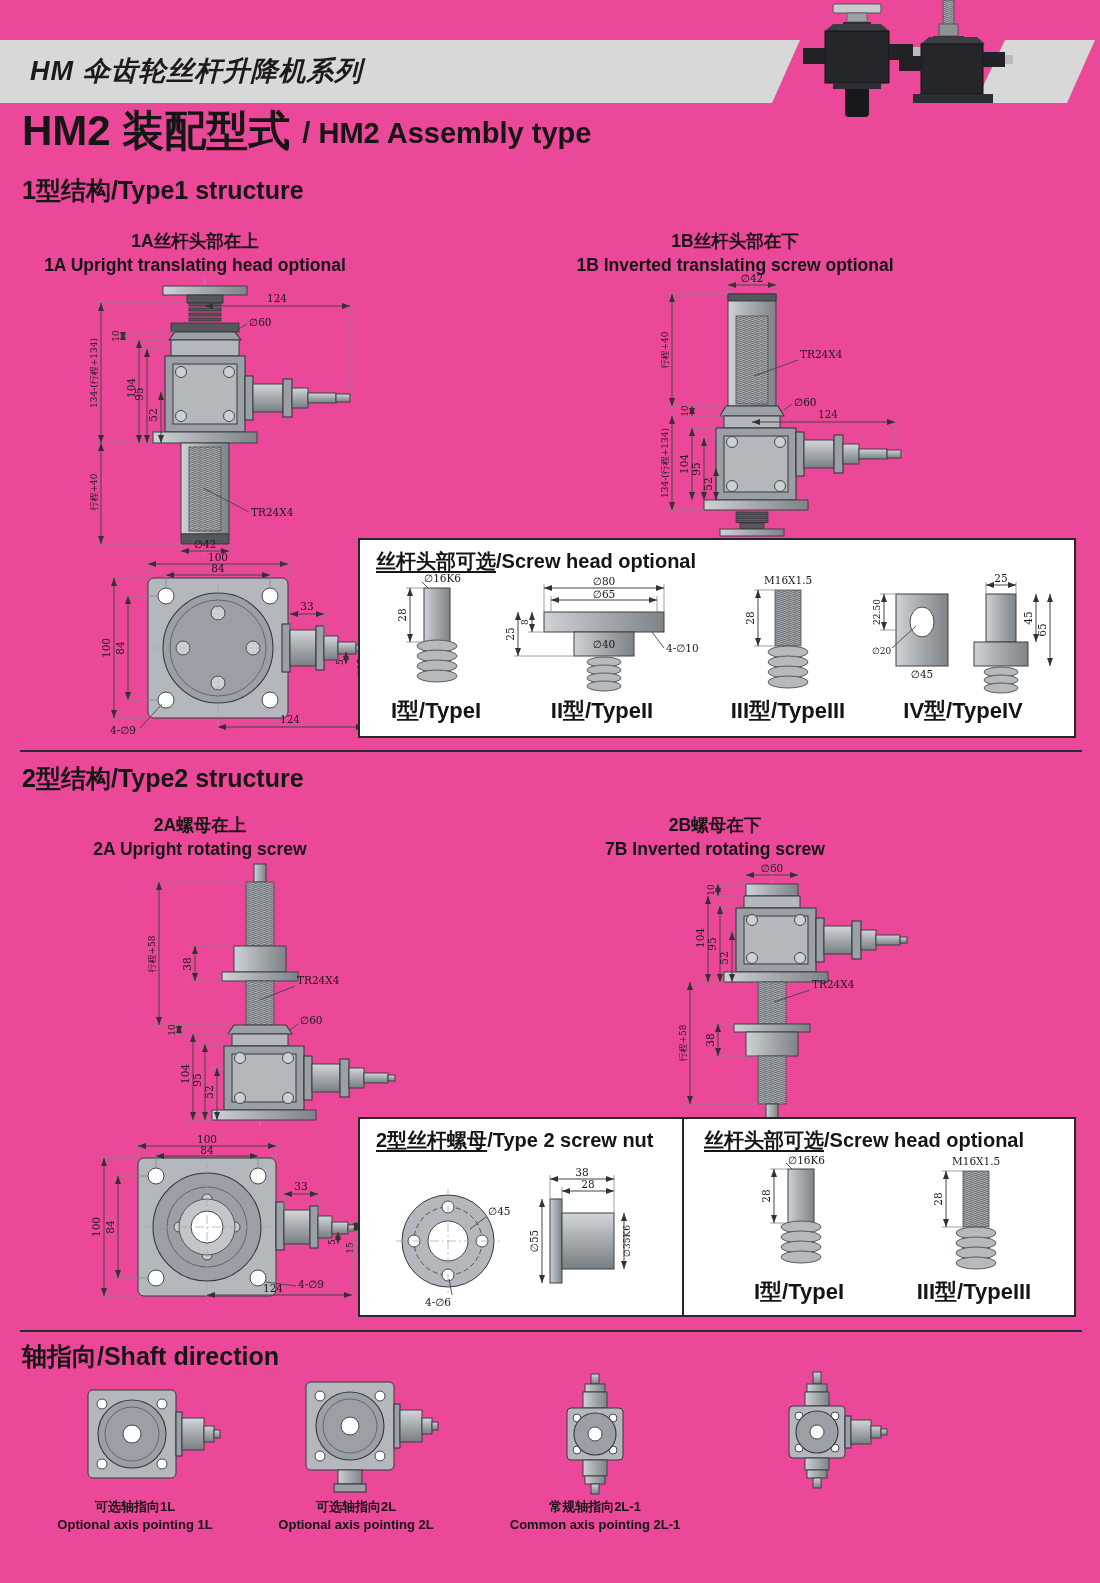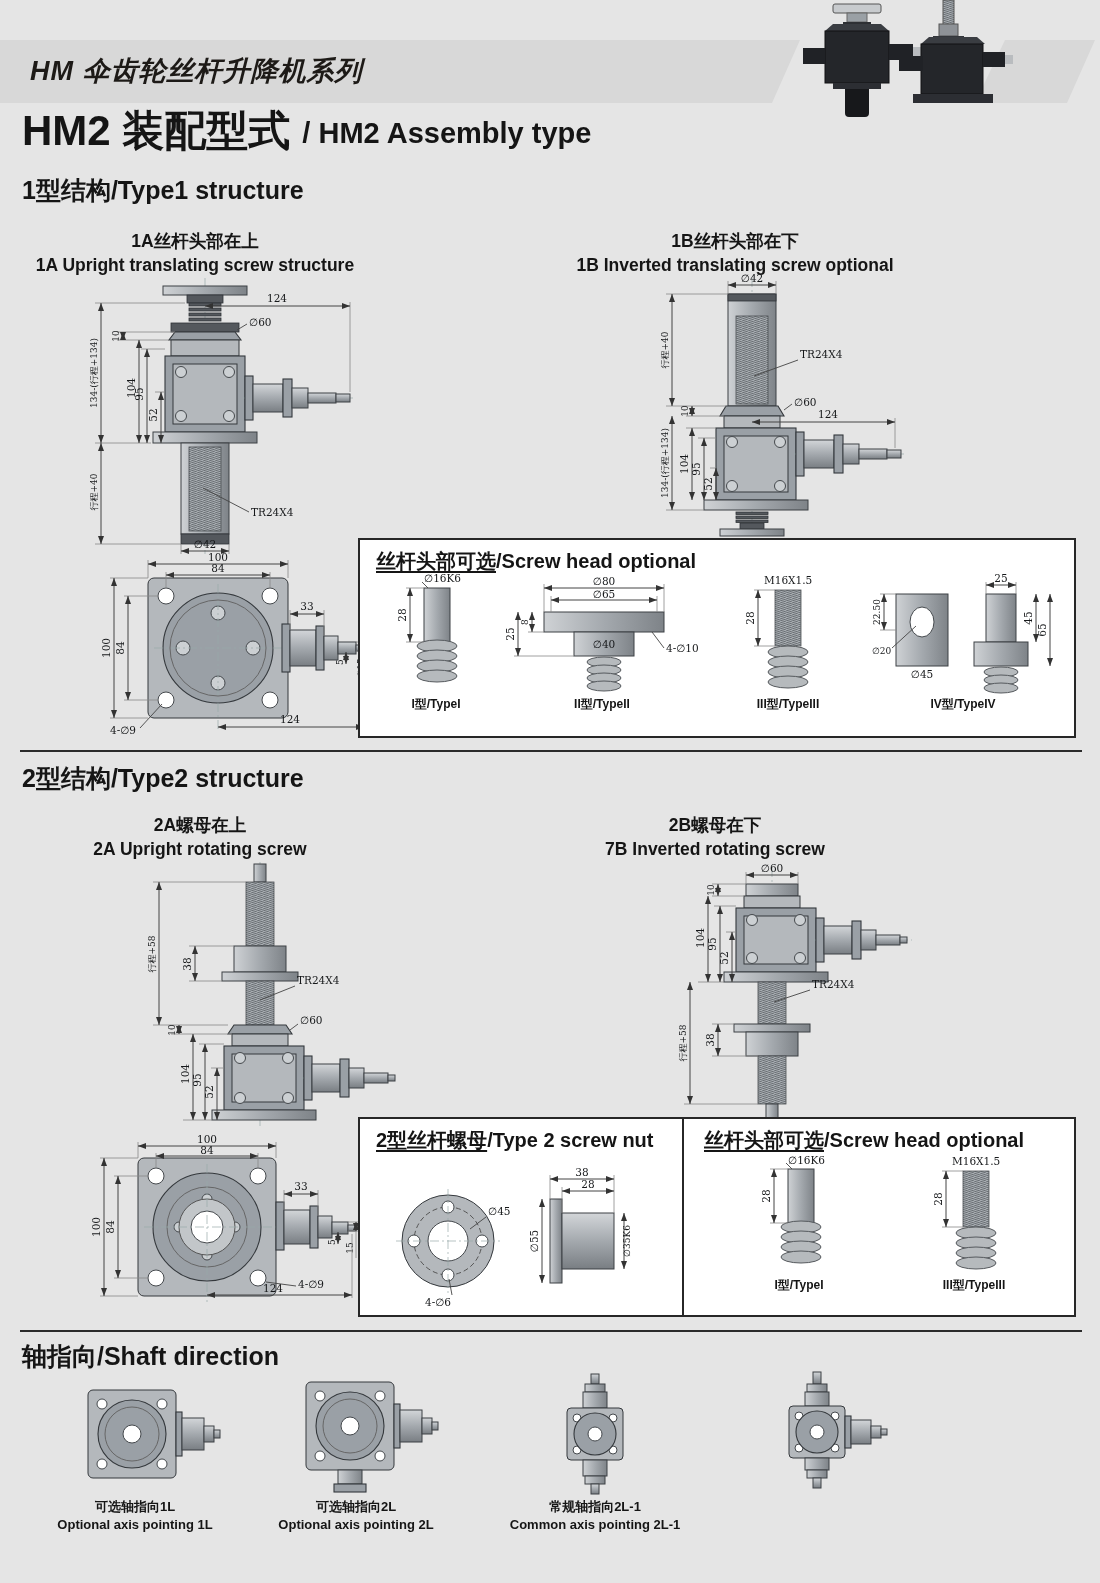--- a/index.html
+++ b/index.html
@@ -1,36 +1,36 @@
 <!DOCTYPE html>
 <html><head>
 <meta charset="utf-8">
 <style>
   html,body{margin:0;padding:0;background:#fff;}
-  #page{position:relative;width:1100px;height:1583px;background:#e5e5e5;overflow:hidden;
+  #page{position:relative;width:1100px;height:1583px;background:#ec4899;overflow:hidden;
         font-family:"Liberation Sans",sans-serif;color:#151515;}
   
   .band{position:absolute;left:0;top:40px;width:800px;height:63px;background:#d8d8d8;
         clip-path:polygon(0 0,800px 0,772px 63px,0 63px);}
   .band2{position:absolute;left:975px;top:40px;width:120px;height:63px;background:#d8d8d8;
         clip-path:polygon(30px 0,120px 0,92px 63px,0 63px);}
   .band-title{position:absolute;left:30px;top:40px;height:63px;line-height:63px;
         font-size:27px;font-weight:800;font-style:italic;letter-spacing:1px;color:#1d1a17;}
   
   .main-title{position:absolute;left:22px;top:108px;display:flex;align-items:flex-end;gap:12px;}
   .main-title .zh{font-size:42px;font-weight:900;line-height:1.1;}
   .main-title .en{font-size:29px;font-weight:700;padding-bottom:4px;}
   .sec-title{position:absolute;left:22px;font-size:25px;font-weight:900;}
   .cap{position:absolute;text-align:center;font-weight:700;font-size:17.5px;line-height:1.35;}
   .rule{position:absolute;left:20px;width:1062px;height:2px;background:#2b2b2b;}
   
   .obox{position:absolute;border:2px solid #272727;background:#fff;}
   .btitle{position:absolute;left:16px;top:8px;font-size:20px;font-weight:700;white-space:nowrap;}
   .bt-zh{text-decoration:underline;text-underline-offset:3px;text-decoration-thickness:2px;}
-  .tlabel{position:absolute;text-align:center;font-size:12px;font-weight:700;}
+  .tlabel{position:absolute;text-align:center;font-size:22px;font-weight:700;}
   .cap2{position:absolute;text-align:center;font-weight:700;font-size:13px;line-height:1.35;}
   svg.fig{position:absolute;overflow:visible;}
   
   .bd{fill:#9aa0a6;stroke:#34383c;stroke-width:1.1;}
   .bd2{fill:#b4b8bc;stroke:#34383c;stroke-width:1;}
   .dk{fill:#54585d;stroke:#2f3337;stroke-width:0.8;}
   .mt{fill:url(#cylv);stroke:#3c4045;stroke-width:1;}
   .mth{fill:url(#cylh);stroke:#3c4045;stroke-width:1;}
   .bolt{fill:#ccd0d3;stroke:#45494d;stroke-width:1;}
   .thr{fill:url(#thr);stroke:#4a4e52;stroke-width:0.8;}
@@ -101,21 +101,21 @@
 
 <div class="main-title">
   <span class="zh">HM2 装配型式</span>
   <span class="en">/ HM2 Assembly type</span>
 </div>
 
 <div class="sec-title" style="top:174px">1型结构/Type1 structure</div>
 
 <div class="cap" style="left:30px;top:230px;width:330px">
   <div>1A丝杆头部在上</div>
-  <div>1A Upright translating screw structure</div>
+  <div>1A Upright translating head optional</div>
 </div>
 <div class="cap" style="left:540px;top:230px;width:390px">
   <div>1B丝杆头部在下</div>
   <div>1B Inverted translating screw optional</div>
 </div>
 
 <svg class="fig" style="left:35px;top:276px;width:320px;height:282px" viewBox="0 0 320 282">
  <line class="cl" x1="170" y1="2" x2="170" y2="278"></line>
  <g>
         <rect class="mt" x="128" y="10" width="84" height="9"></rect>

